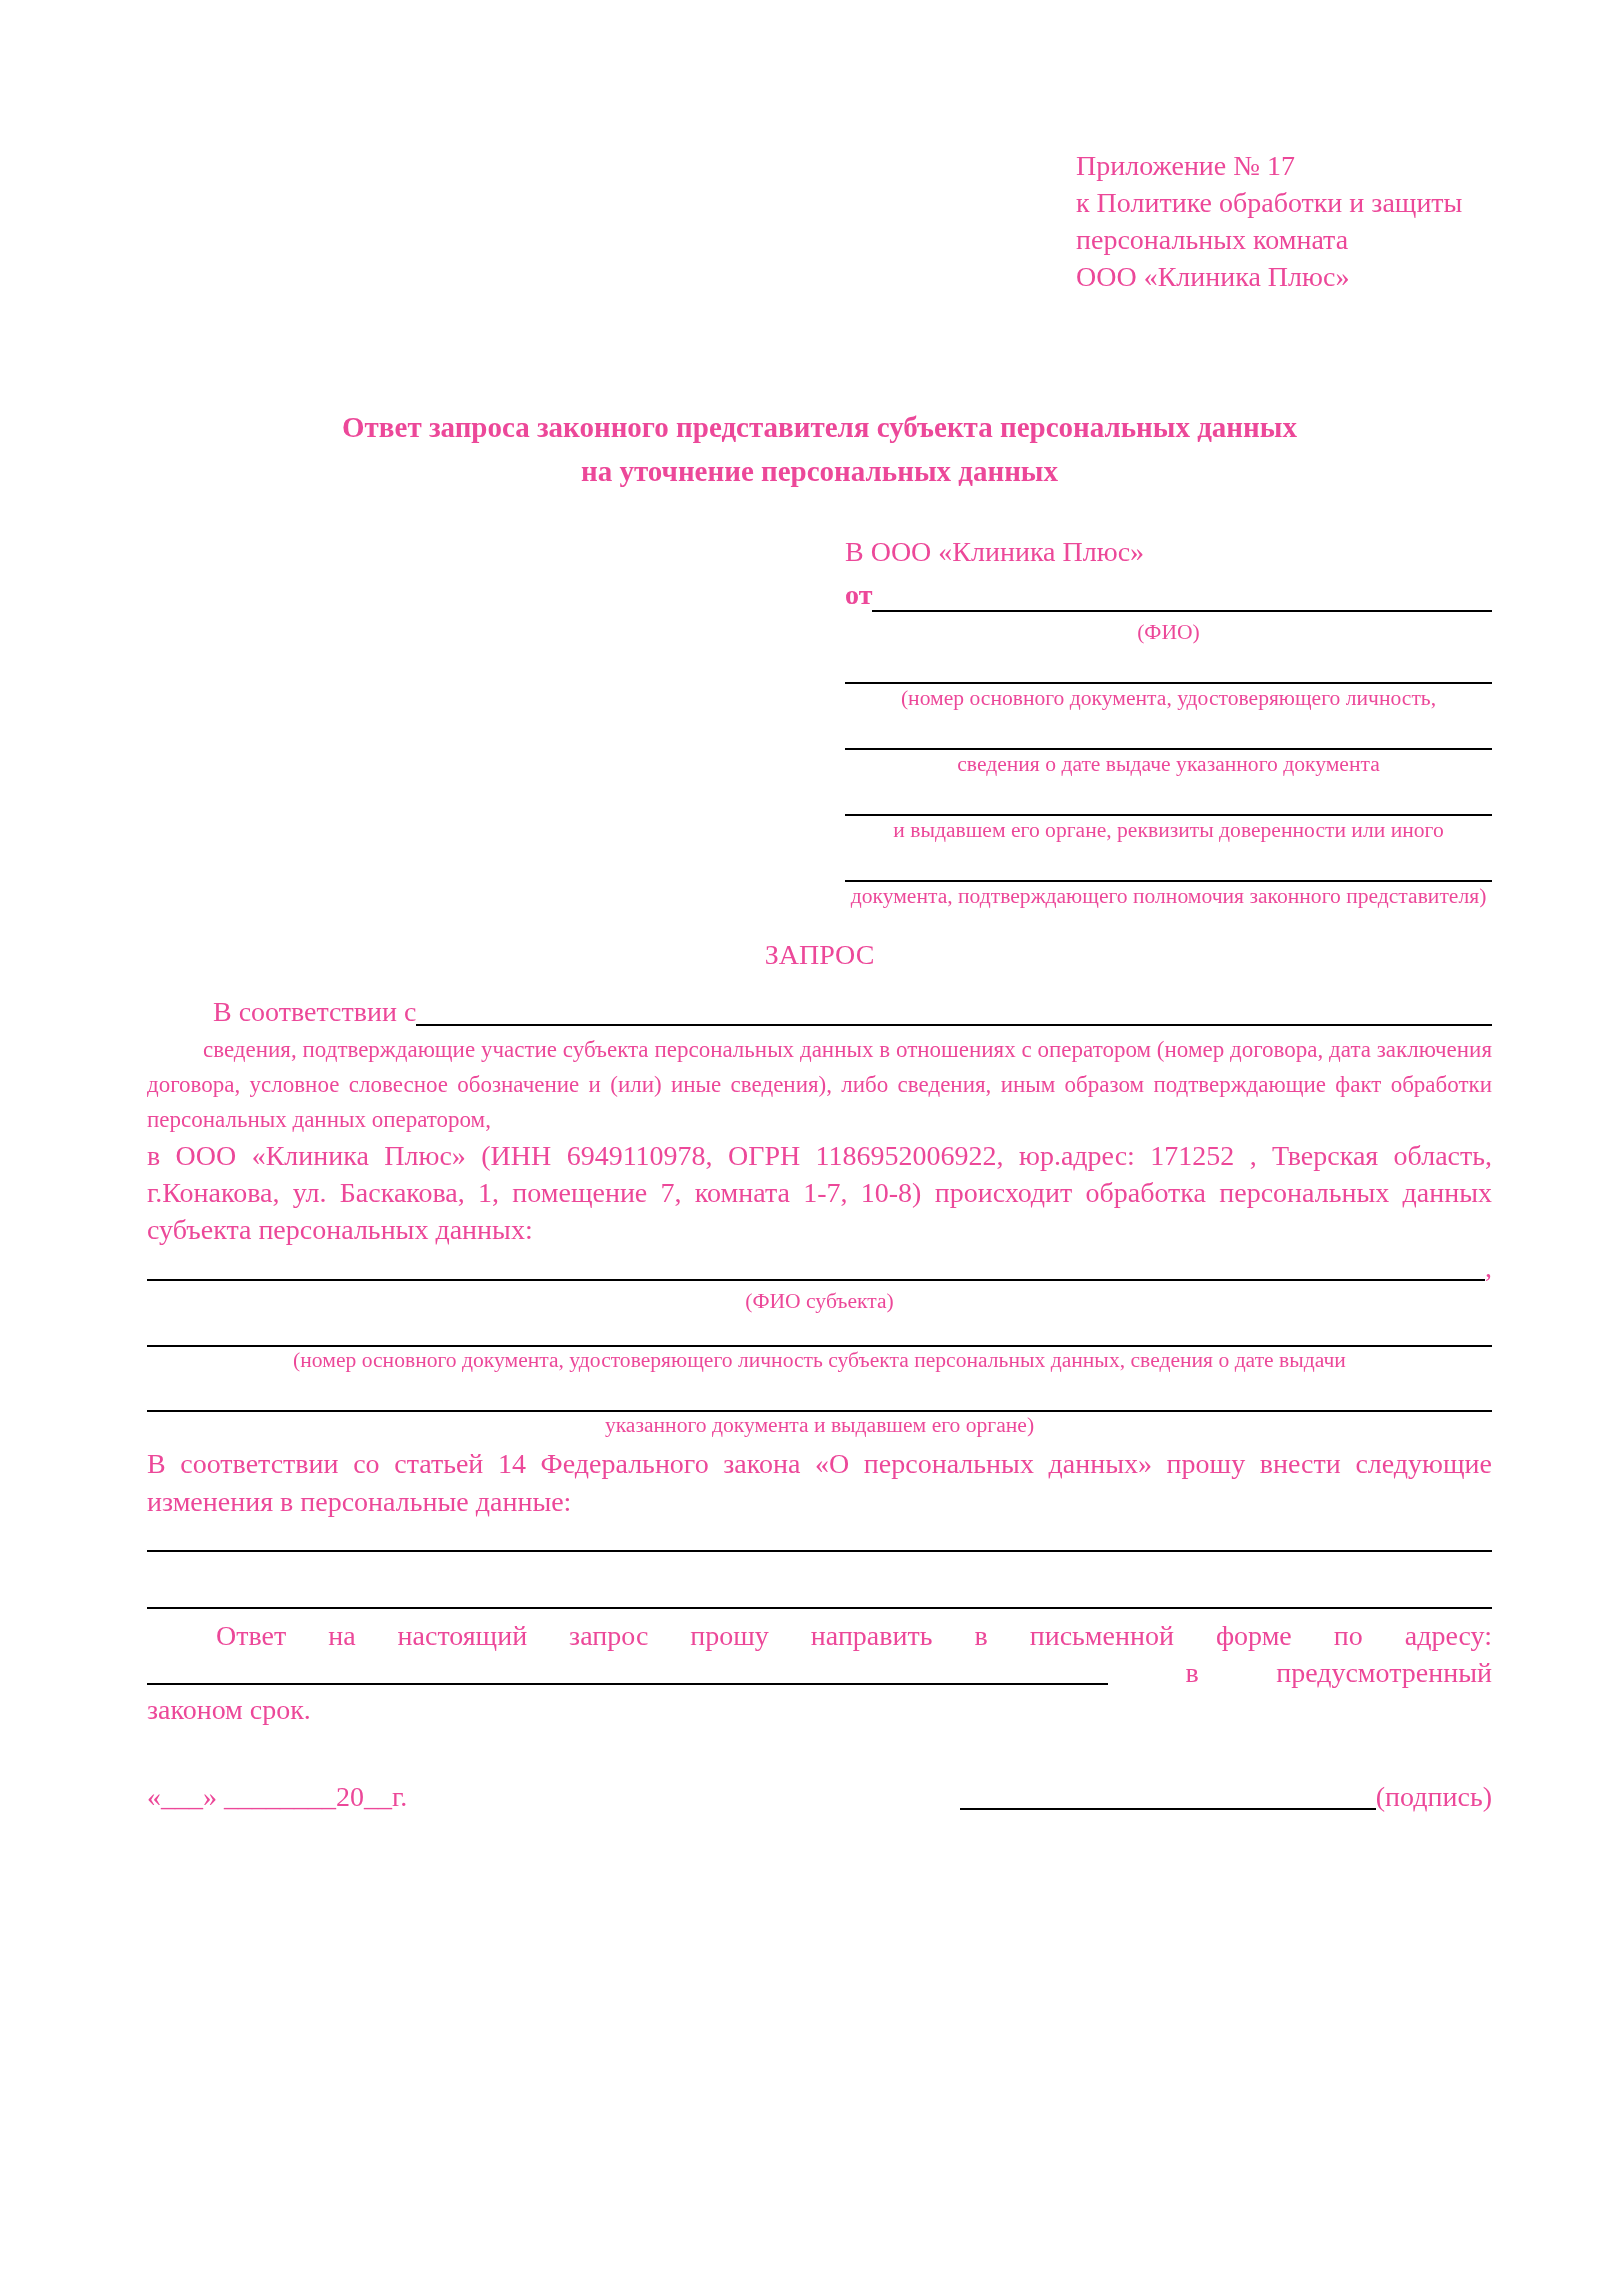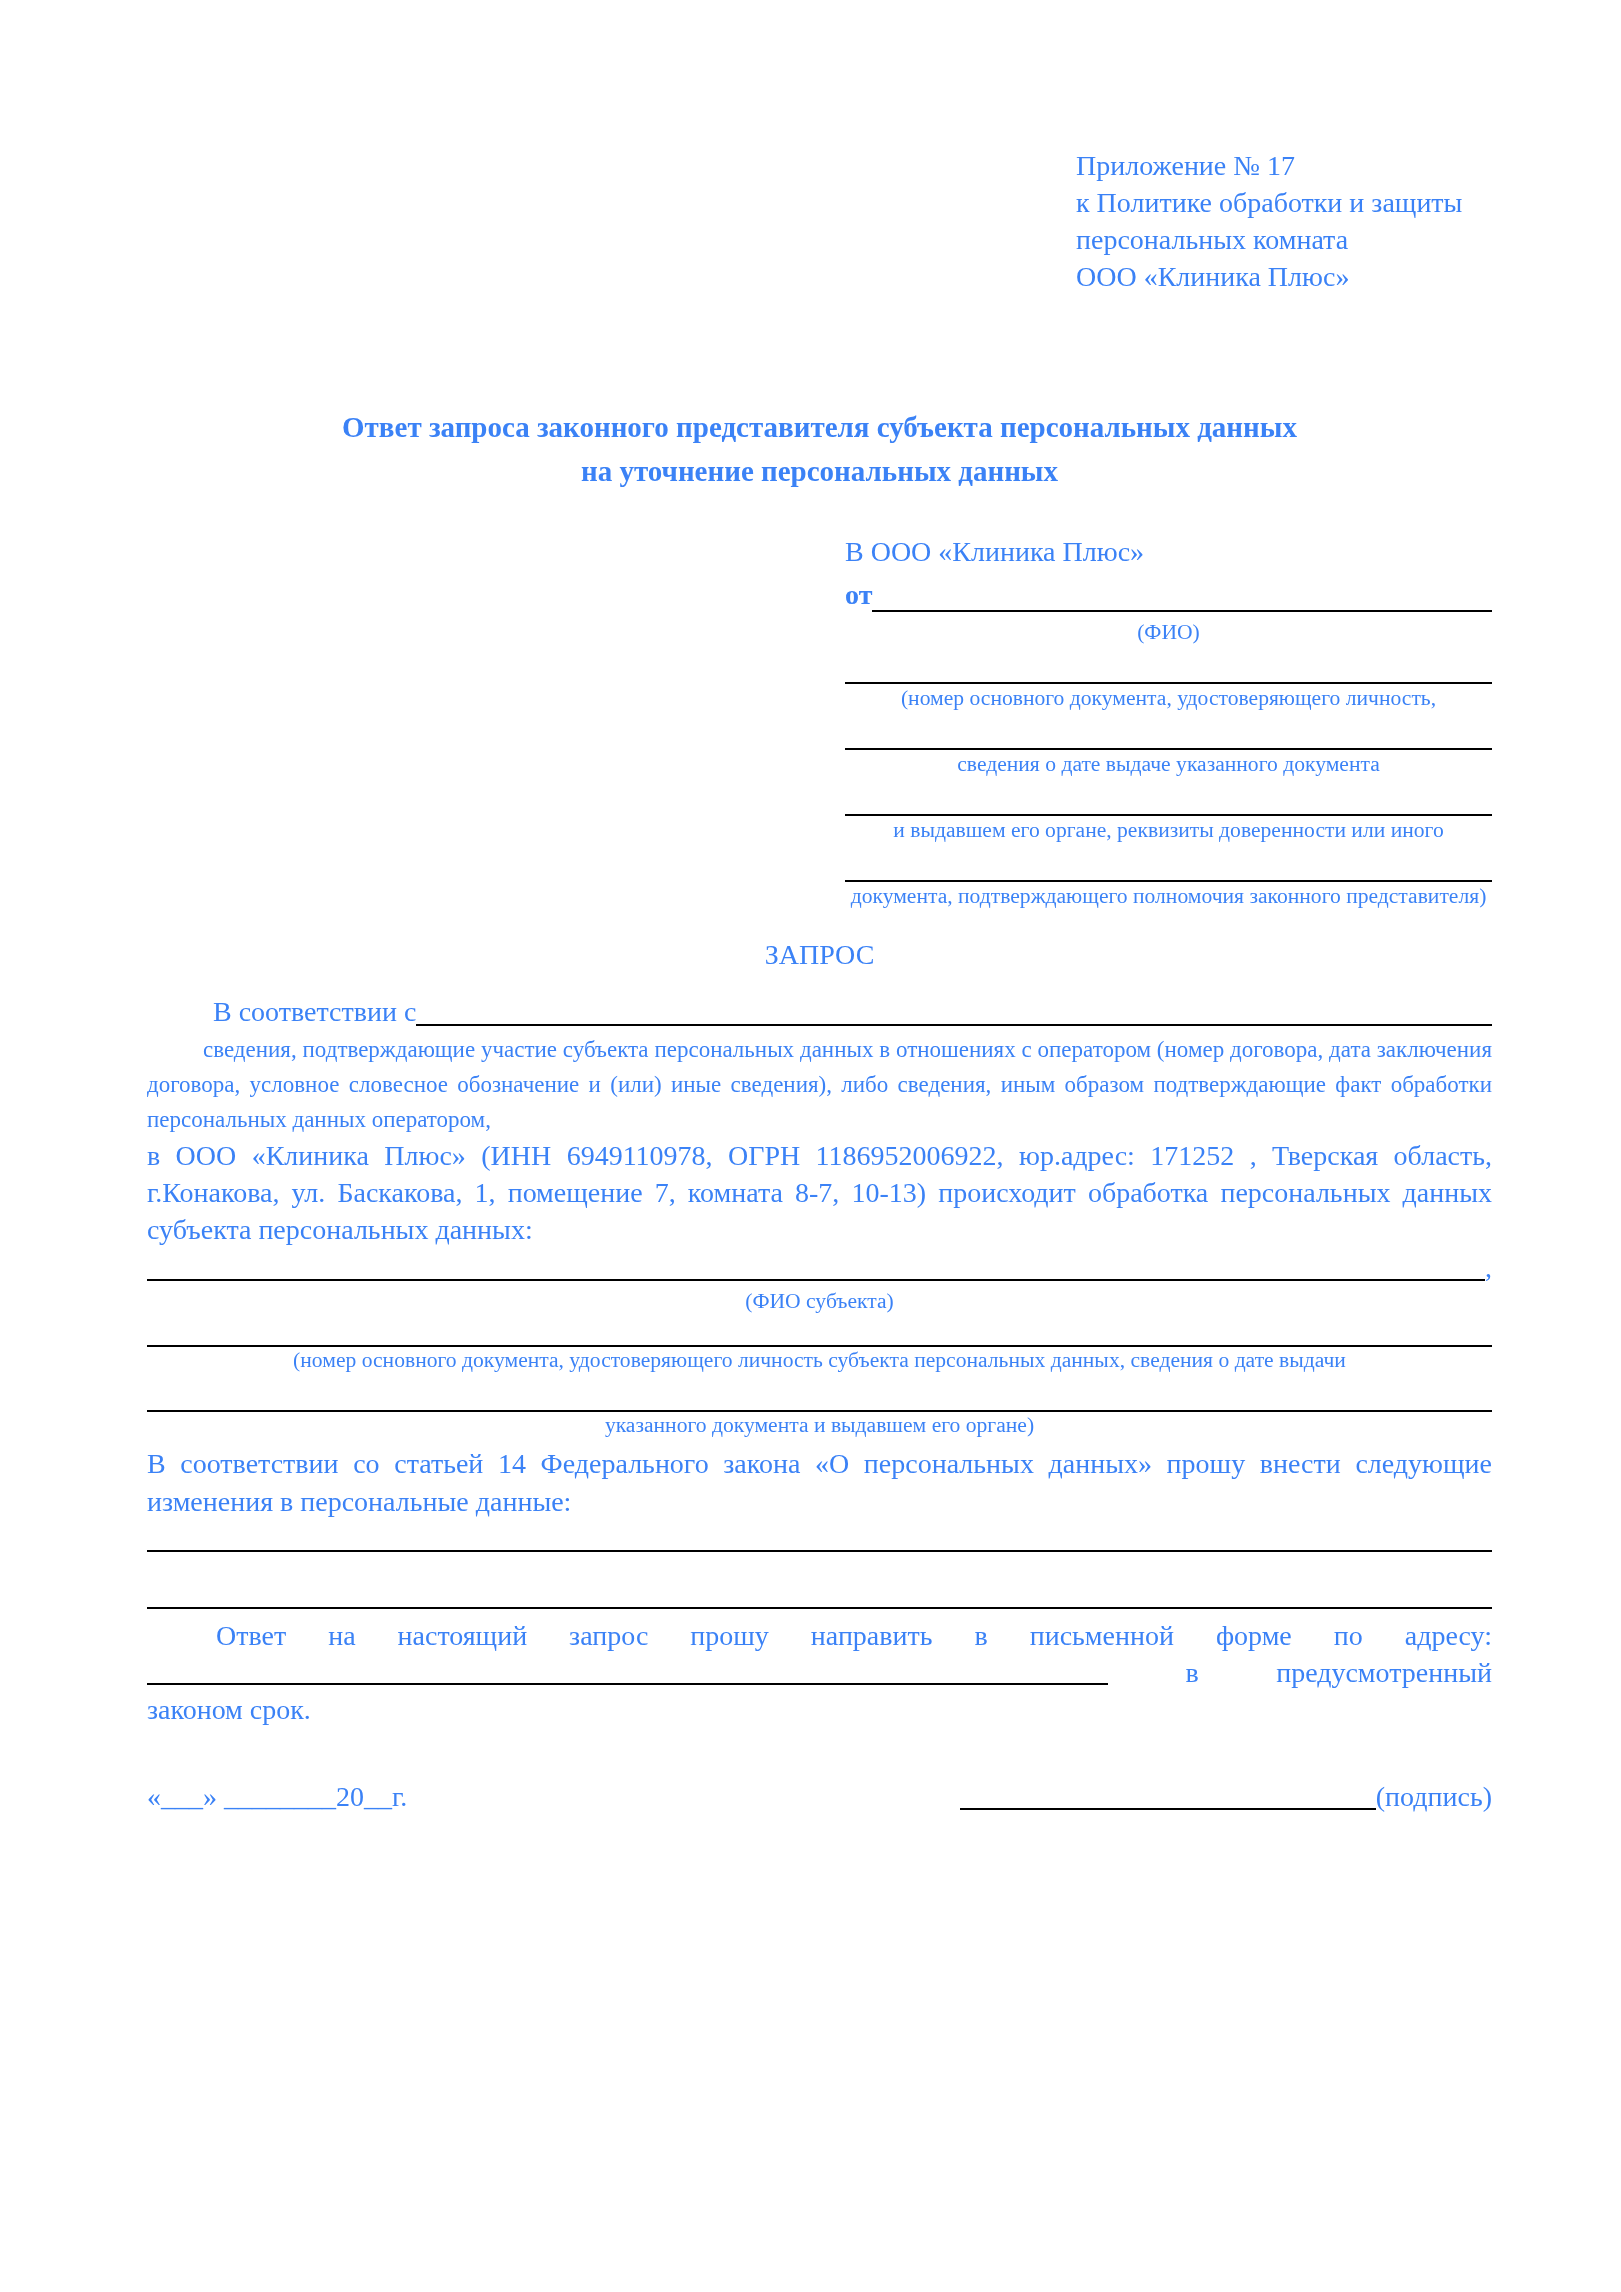--- a/index.html
+++ b/index.html
@@ -1,19 +1,19 @@
 <!DOCTYPE html>
 <html><head>
 <meta charset="utf-8">
 <style>
   html,body{margin:0;padding:0;background:#ffffff;}
   .page{
     width:1621px;height:2293px;box-sizing:border-box;
     padding:147px 129px 59px 147px;
-    background:#ffffff;color:#3b82f6;
+    background:#ffffff;color:#ec4899;
     font-family:"Liberation Serif","DejaVu Serif",serif;
     font-size:28px;line-height:37px;
     position:relative;overflow:hidden;
   }
   
   .u-row{display:flex;align-items:baseline;}
   .u-fill{flex:1;border-bottom:2px solid #000;margin-bottom:5.9px;align-self:stretch;}
   .u-line{border-bottom:2px solid #000;}
   .caption{font-size:21.6px;line-height:29px;text-align:center;}
   
@@ -95,21 +95,21 @@
 
   <div class="request-heading">ЗАПРОС</div>
 
   <div class="u-row accordance">
     <span class="prefix">В соответствии с</span>
     <span class="u-fill"></span>
   </div>
 
   <div class="footnote">сведения, подтверждающие участие субъекта персональных данных в отношениях с оператором (номер договора, дата заключения договора, условное словесное обозначение и (или) иные сведения), либо сведения, иным образом подтверждающие факт обработки персональных данных оператором,</div>
 
-  <div class="operator-par">в ООО «Клиника Плюс» (ИНН 6949110978, ОГРН 1186952006922, юр.адрес: 171252 , Тверская область, г.Конакова, ул. Баскакова, 1, помещение 7, комната 8-7, 10-13) происходит обработка персональных данных субъекта персональных данных:</div>
+  <div class="operator-par">в ООО «Клиника Плюс» (ИНН 6949110978, ОГРН 1186952006922, юр.адрес: 171252 , Тверская область, г.Конакова, ул. Баскакова, 1, помещение 7, комната 1-7, 10-8) происходит обработка персональных данных субъекта персональных данных:</div>
 
   <div class="u-row blank-comma">
     <span class="u-fill"></span>
     <span>,</span>
   </div>
   <div class="caption subject-fio-cap">(ФИО субъекта)</div>
 
   <div class="u-line blank1"></div>
   <div class="caption subj-cap">(номер основного документа, удостоверяющего личность субъекта персональных данных, сведения о дате выдачи</div>
 

